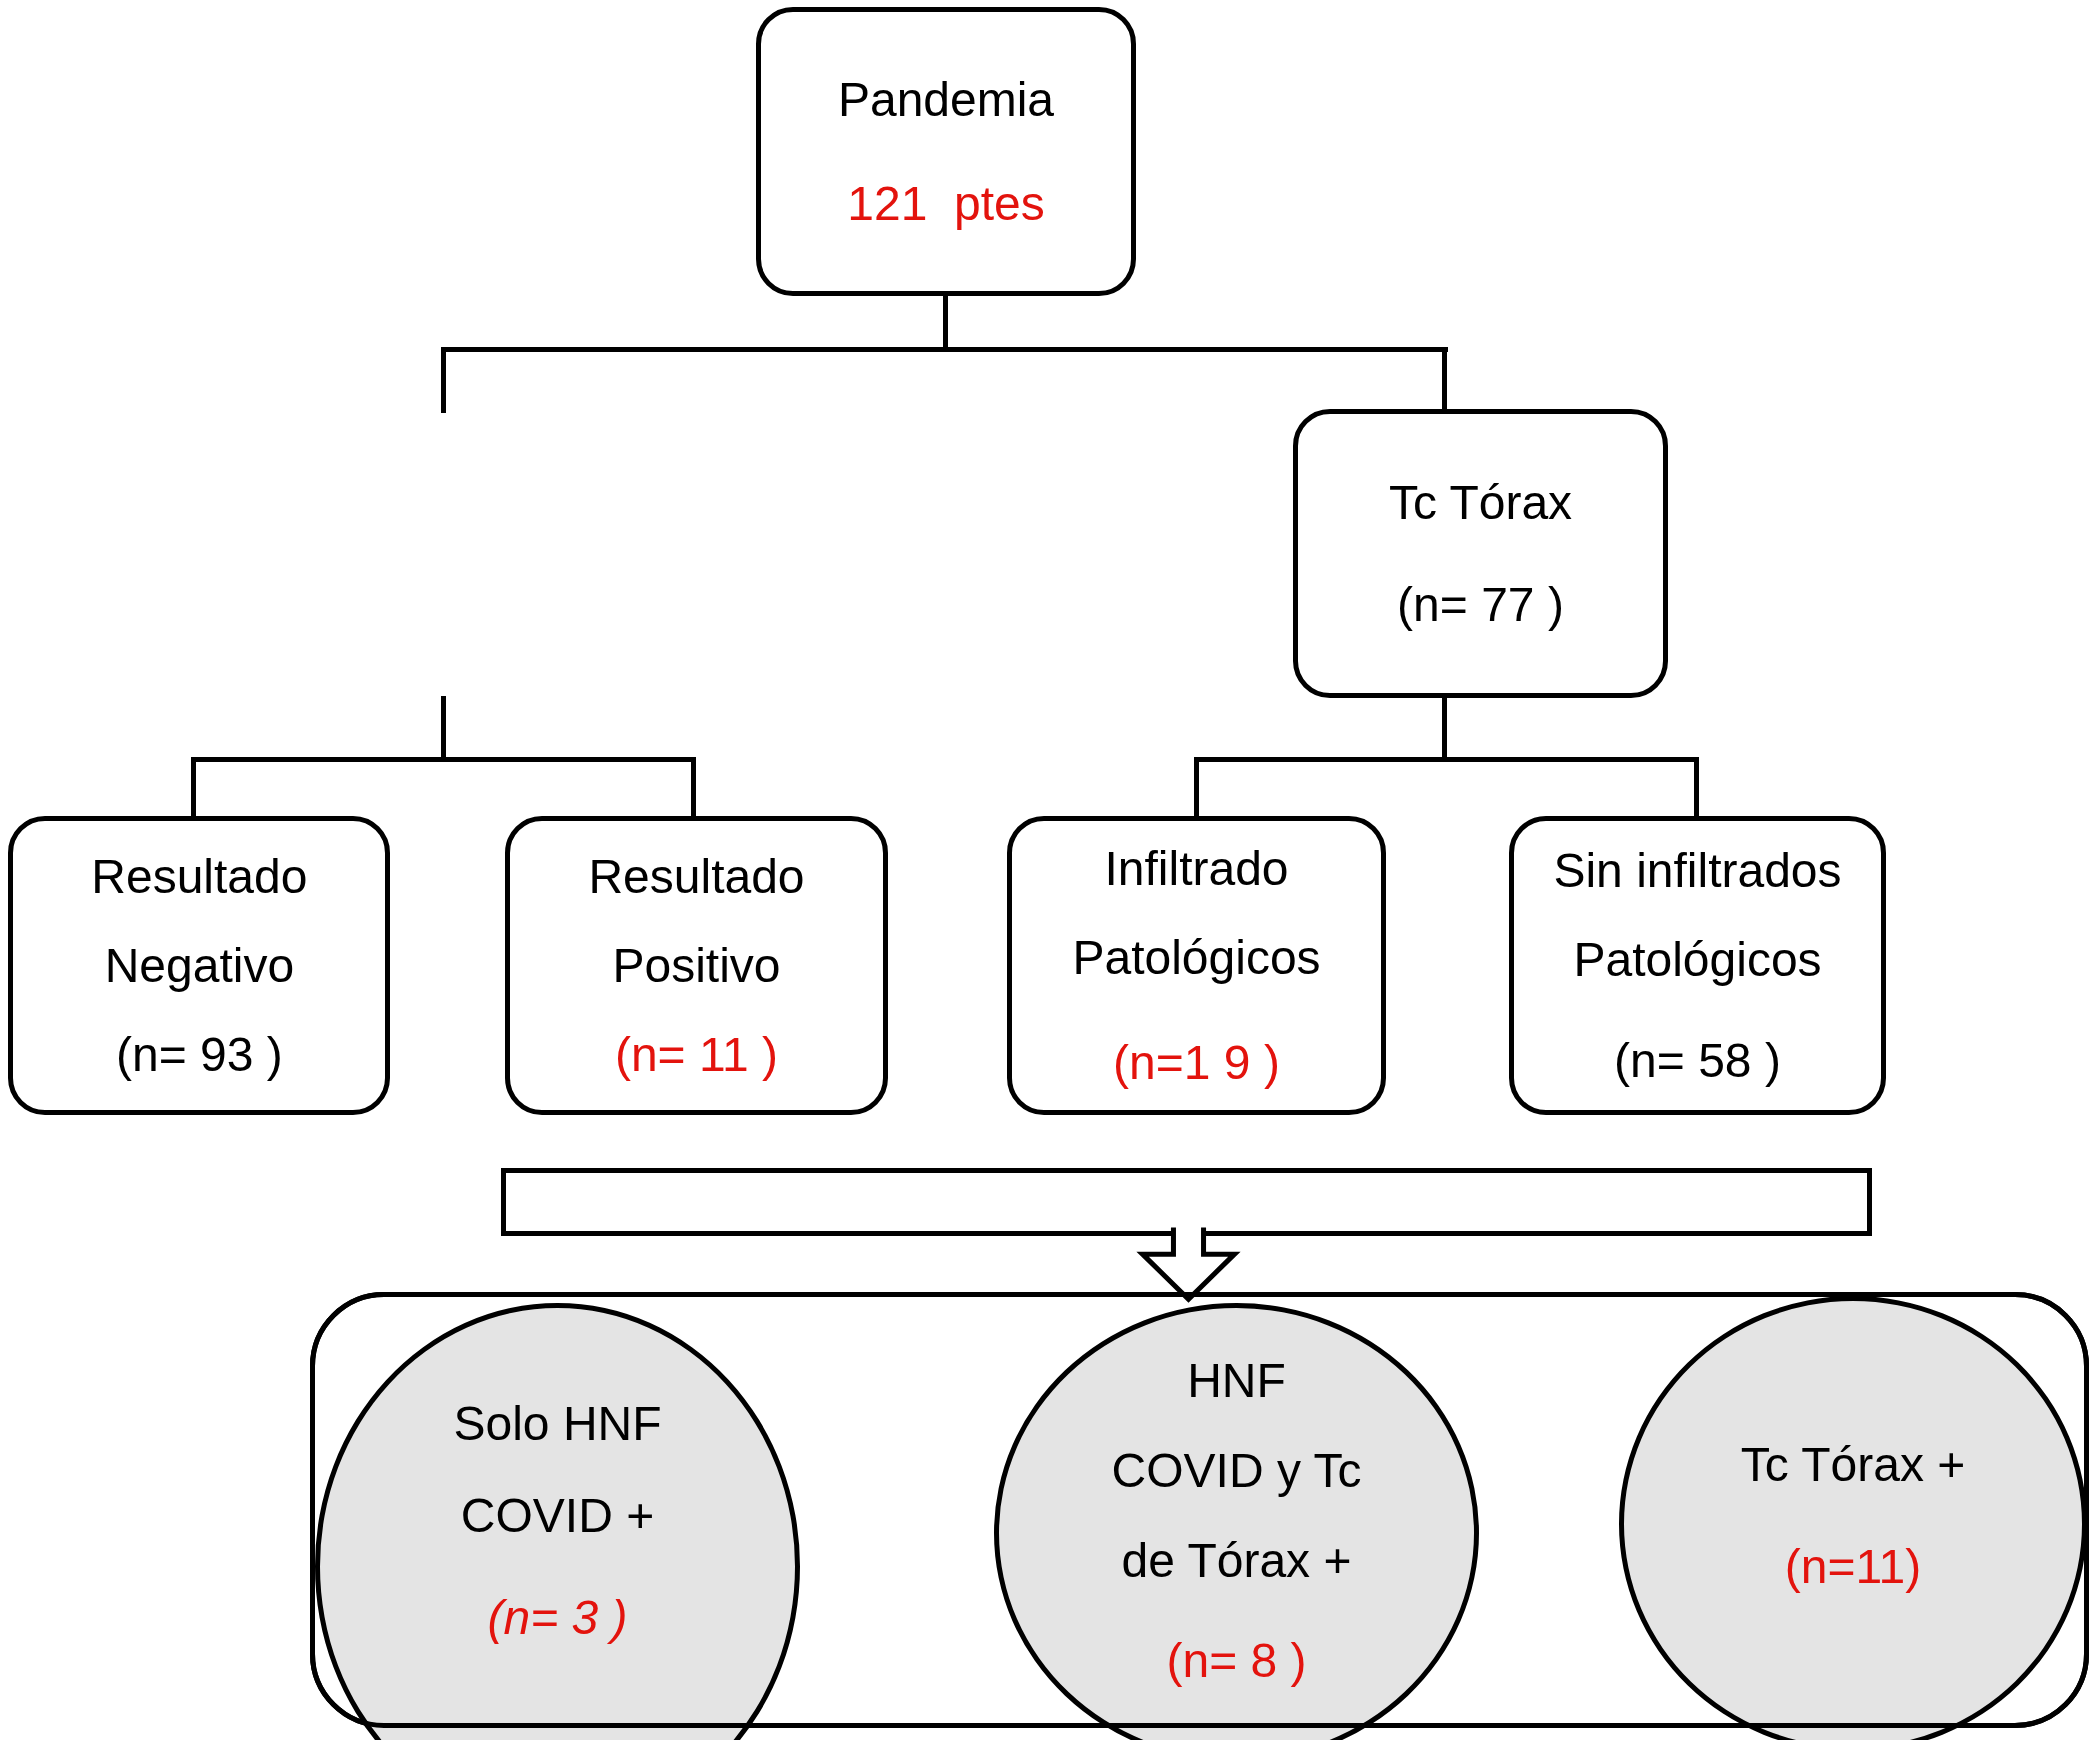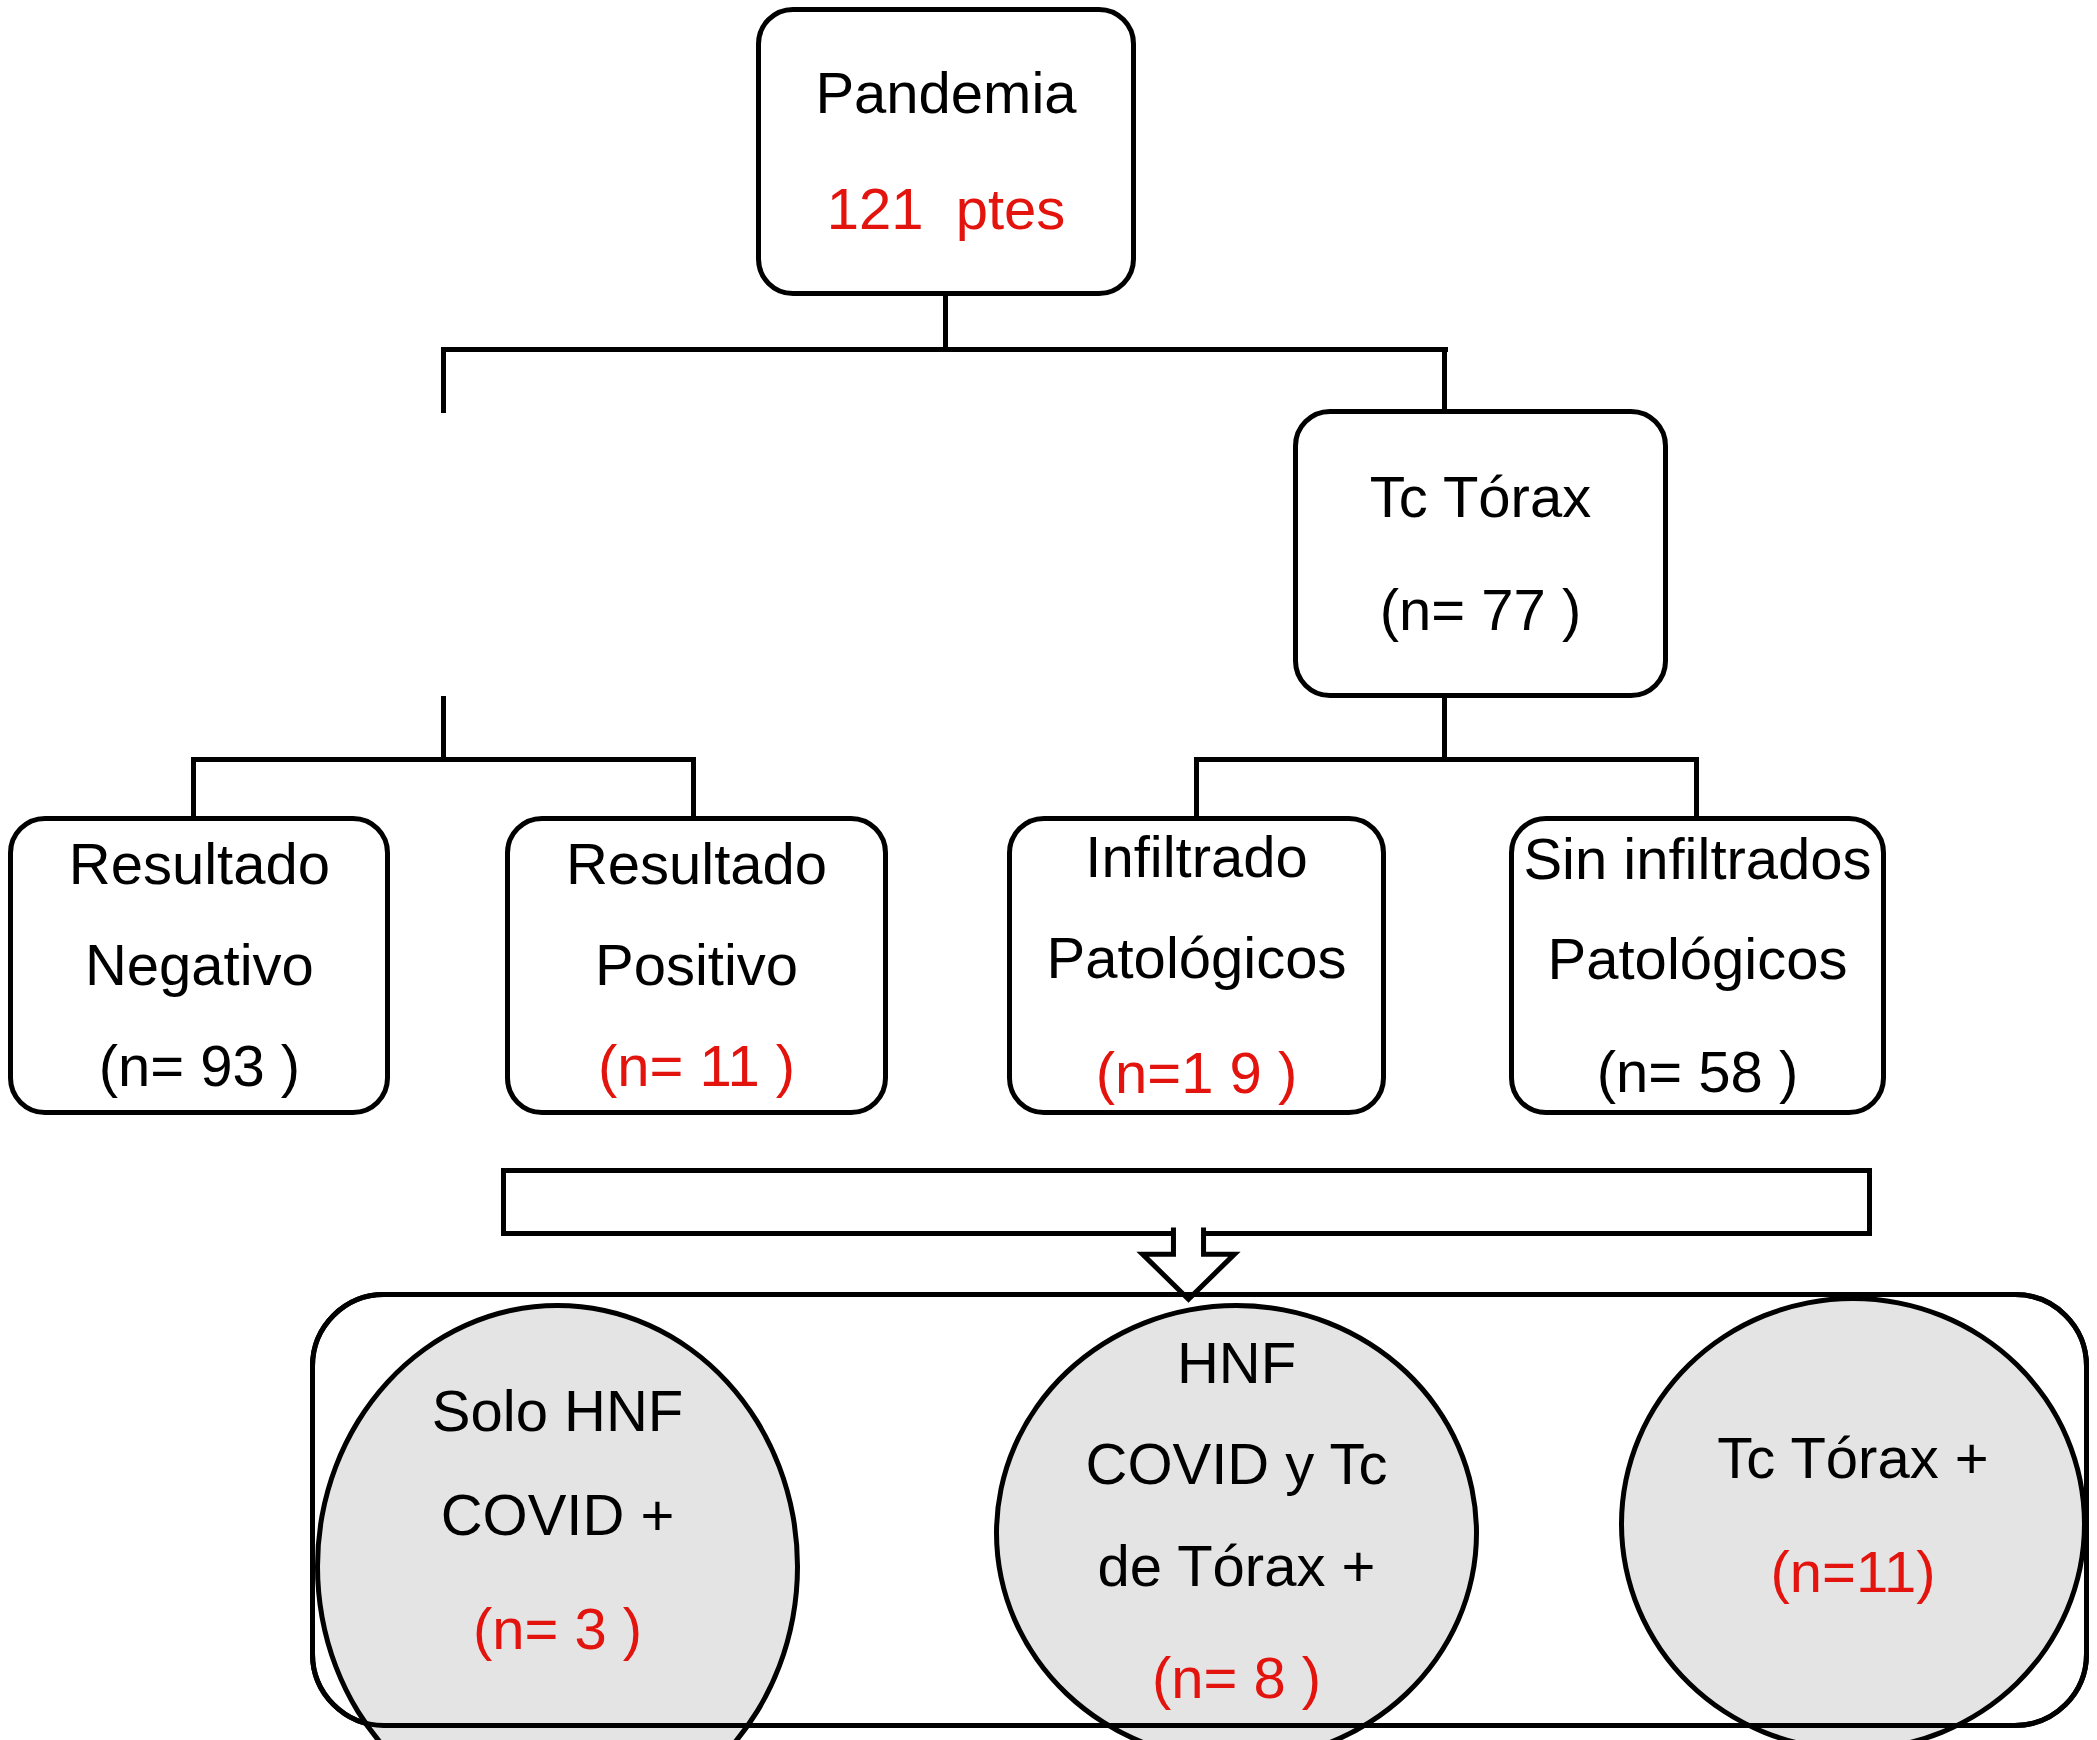--- a/index.html
+++ b/index.html
@@ -10,21 +10,21 @@
   html,body{margin:0;padding:0;background:#ffffff;}
   .canvas{
     position:relative;width:2098px;height:1740px;background:#ffffff;overflow:hidden;
     font-family:"Liberation Sans","DejaVu Sans",sans-serif;color:#000;
   }
   .node{
     position:absolute;background:#fff;border:5px solid #000;border-radius:37px;
     display:flex;flex-direction:column;align-items:center;justify-content:center;
     text-align:center;z-index:2;
   }
-  .t{font-size:58px;line-height:1.15;white-space:pre;}
+  .t{font-size:48px;line-height:1.15;white-space:pre;}
   .red{color:var(--red);}
   .cline{position:absolute;background:var(--line);z-index:1;}
   .band{
     position:absolute;left:501px;top:1168px;width:1361px;height:58px;
     background:#fff;border:5.9px solid #000;z-index:2;
   }
   .arrow-svg{position:absolute;left:1130px;top:1227px;z-index:3;}
   .big-container{
     position:absolute;left:310px;top:1292px;width:1769px;height:426px;
     background:#fff;border:5.9px solid #000;border-radius:74px;z-index:1;
@@ -95,21 +95,21 @@
   <svg class="arrow-svg" width="117" height="76" viewBox="0 0 140 90">
     <polygon points="52,0 52,32 15,32 70,86 125,32 88,32 88,0" fill="#ffffff" stroke="none"></polygon>
     <path d="M52,0 L52,32 L15,32 L70,86 L125,32 L88,32 L88,0" fill="none" stroke="#000000" stroke-width="6"></path>
   </svg>
 
   <div class="big-container"></div>
 
   <div class="circle" style="left:315px;top:1303px;width:475px;height:425px;row-gap:37px;padding-bottom:92px;">
     <span class="t">Solo HNF</span>
     <span class="t">COVID +</span>
-    <span class="t red" style="margin-top:10px;">(n= 3 )</span>
+    <span class="t red" style="margin-top:10px;font-style:italic;">(n= 3 )</span>
   </div>
 
   <div class="circle" style="left:994px;top:1303px;width:475px;height:425px;row-gap:35px;padding-bottom:25px;">
     <span class="t">HNF</span>
     <span class="t">COVID y Tc</span>
     <span class="t">de Tórax +</span>
     <span class="t red" style="margin-top:10px;">(n= 8 )</span>
   </div>
 
   <div class="circle" style="left:1619px;top:1296px;width:458px;height:429px;row-gap:47px;padding-bottom:17px;">

